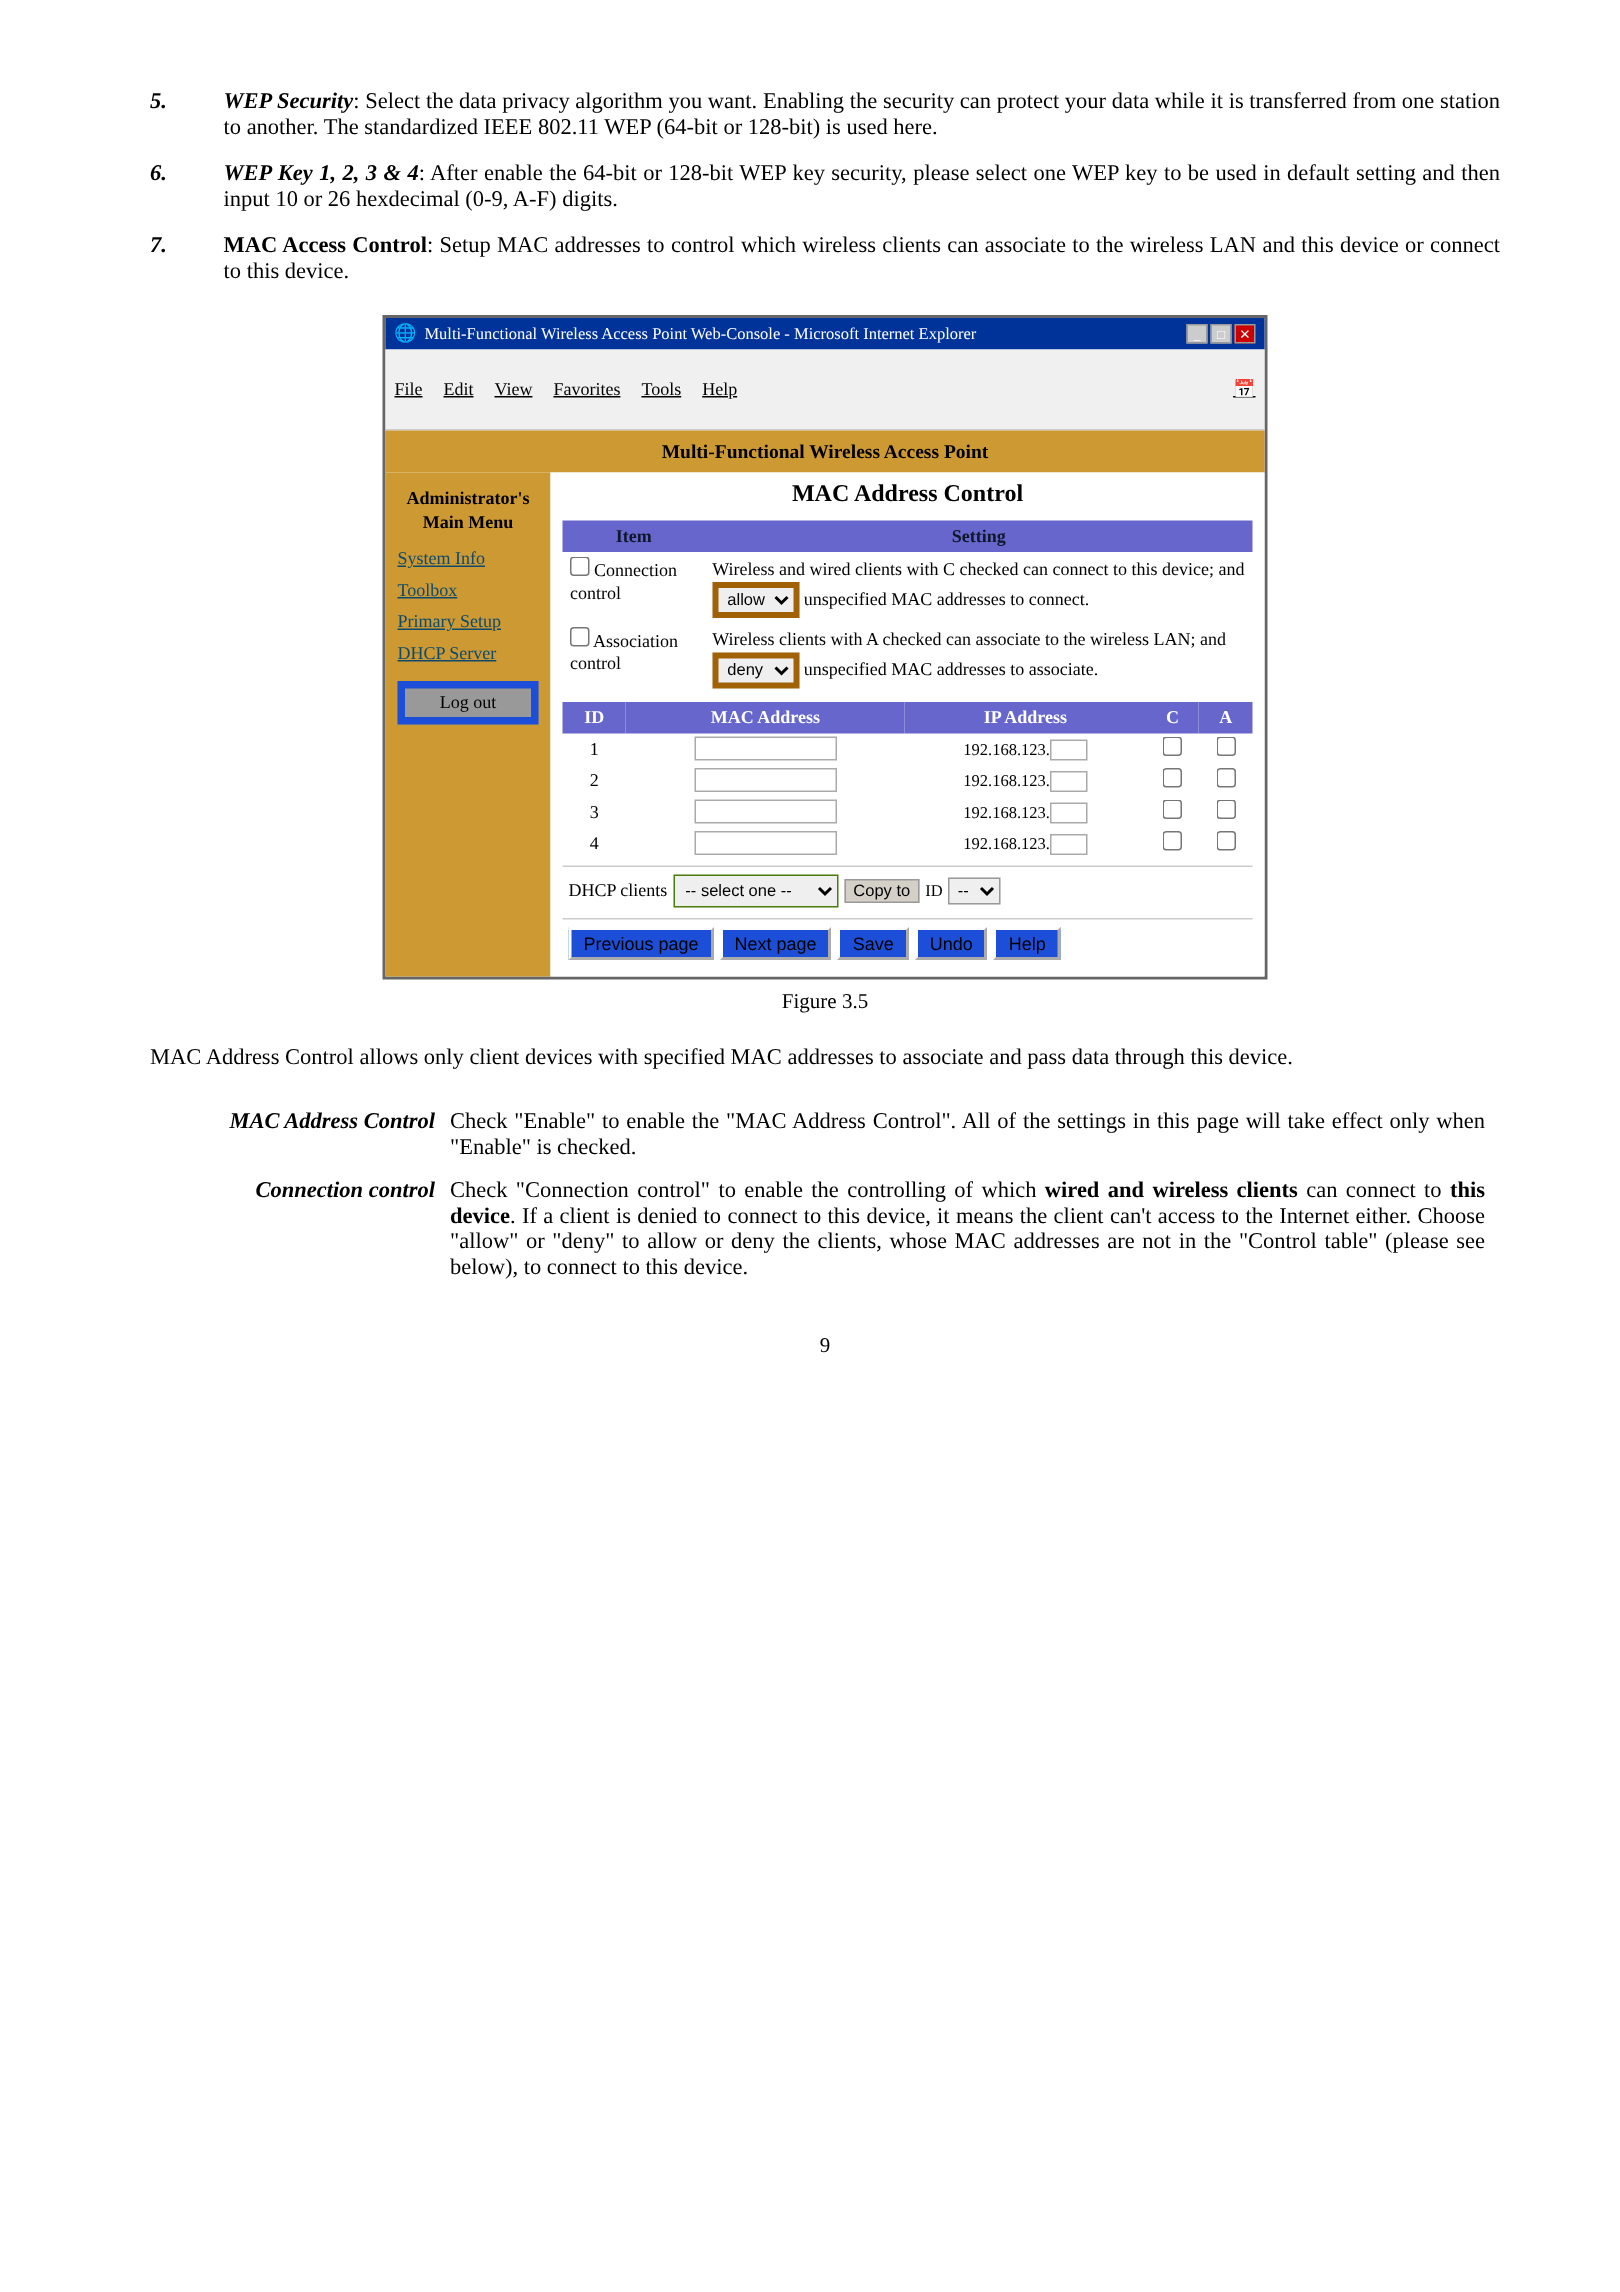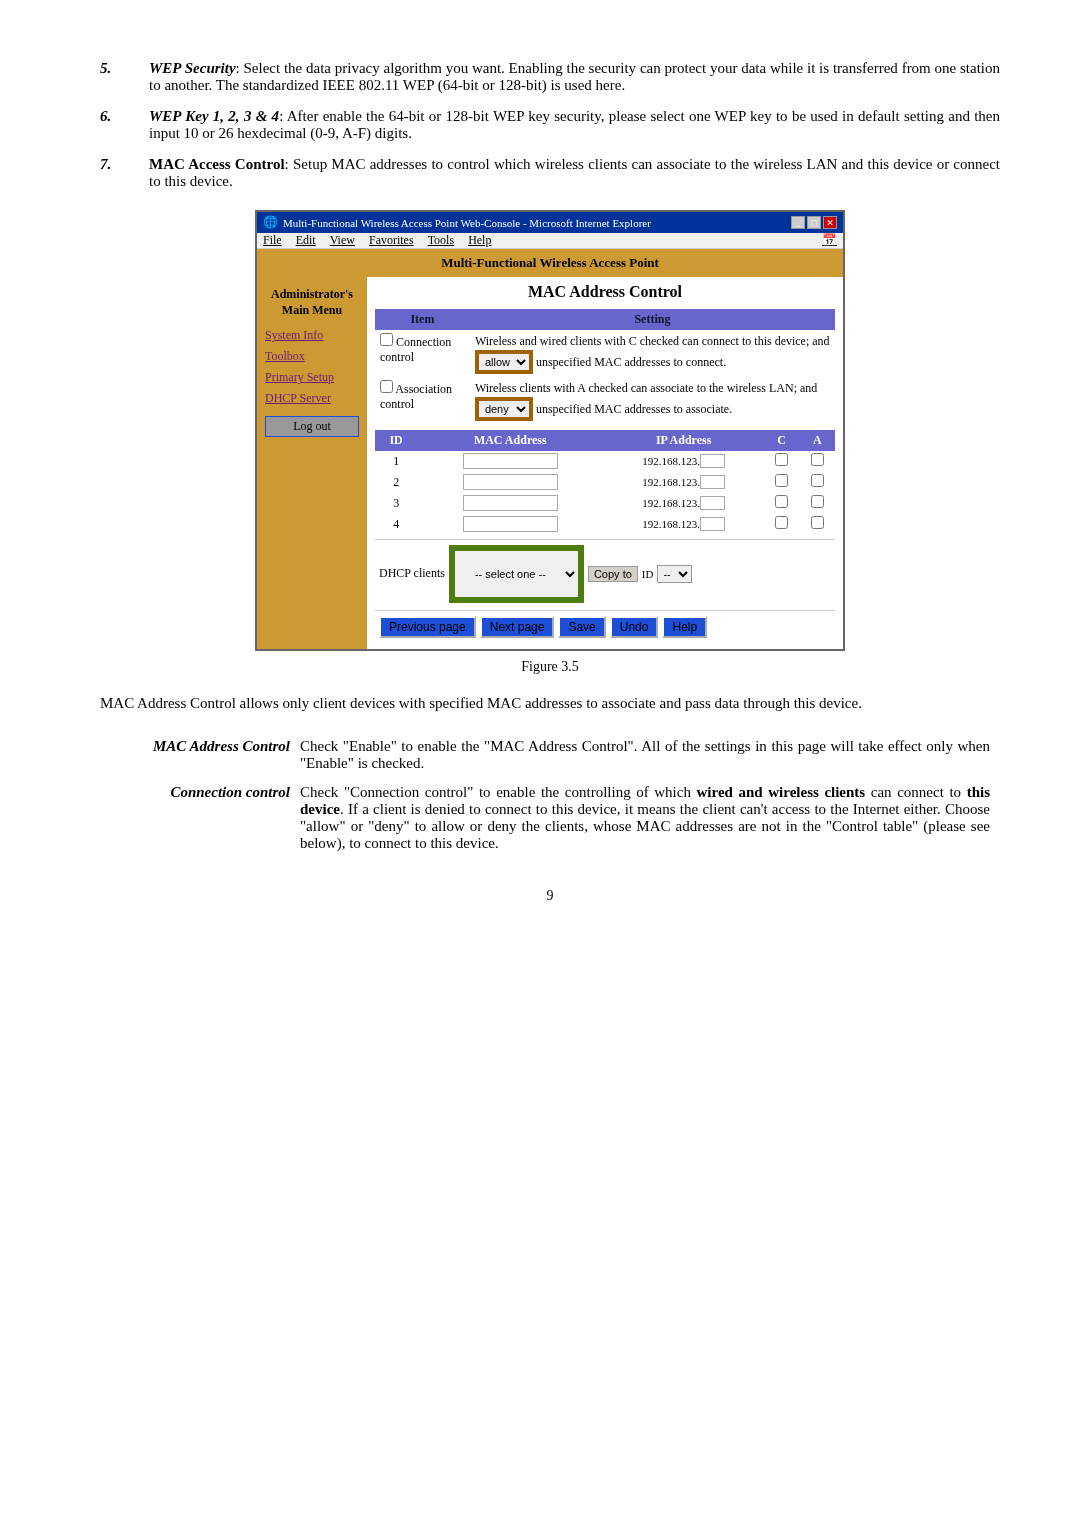--- a/index.html
+++ b/index.html
@@ -37,21 +37,21 @@
       justify-content: space-between;
     }
     .browser-titlebar-left { display: flex; align-items: center; gap: 5px; }
     .browser-titlebar-icon { font-size: 12px; }
     .browser-titlebar-controls { display: flex; gap: 2px; }
     .btn-win { width: 14px; height: 13px; background: #ccc; border: 1px solid #999; font-size: 9px; display: flex; align-items: center; justify-content: center; cursor: pointer; }
     .browser-menubar {
       background: #f0f0f0;
       border-bottom: 1px solid #ccc;
       font-size: 12px;
-      padding: 0 6px;
+      padding: 19px 6px;
       display: flex;
       gap: 14px;
     }
     .browser-menubar span { cursor: pointer; text-decoration: underline; }
     .browser-menubar span:last-child { margin-left: auto; }
 
     .browser-header {
       background: #cc9933;
       text-align: center;
       padding: 6px;
@@ -72,24 +72,24 @@
     }
     .sidebar-title {
       font-size: 12px;
       font-weight: bold;
       text-align: center;
       margin-bottom: 8px;
       line-height: 1.3;
     }
     .sidebar-links { list-style: none; }
     .sidebar-links li { margin-bottom: 4px; }
-    .sidebar-links a { color: #701a75; font-size: 12px; text-decoration: underline; cursor: pointer; }
+    .sidebar-links a { color: #0c4a6e; font-size: 12px; text-decoration: underline; cursor: pointer; }
     .sidebar-logout {
       background: #999;
-      border: 1px solid #1d4ed8;
+      border: 5px solid #1d4ed8;
       padding: 2px 6px;
       font-size: 12px;
       margin-top: 10px;
       cursor: pointer;
       text-align: center;
     }
 
     .main-content {
       flex: 1;
       padding: 6px 8px;
@@ -159,22 +159,22 @@
       padding: 5px 4px;
       font-size: 12px;
       display: flex;
       align-items: center;
       gap: 4px;
       border-top: 1px solid #ccc;
       margin-top: 4px;
     }
     .dhcp-select {
       font-size: 11px;
-      border: 6px solid #4d7c0f;
-      padding: 16px;
+      border: 1px solid #4d7c0f;
+      padding: 3px;
       min-width: 110px;
     }
     .copy-btn {
       background: #d4d0c8;
       border: 1px solid #999;
       font-size: 11px;
       padding: 1px 5px;
       cursor: pointer;
     }
     .id-select {

